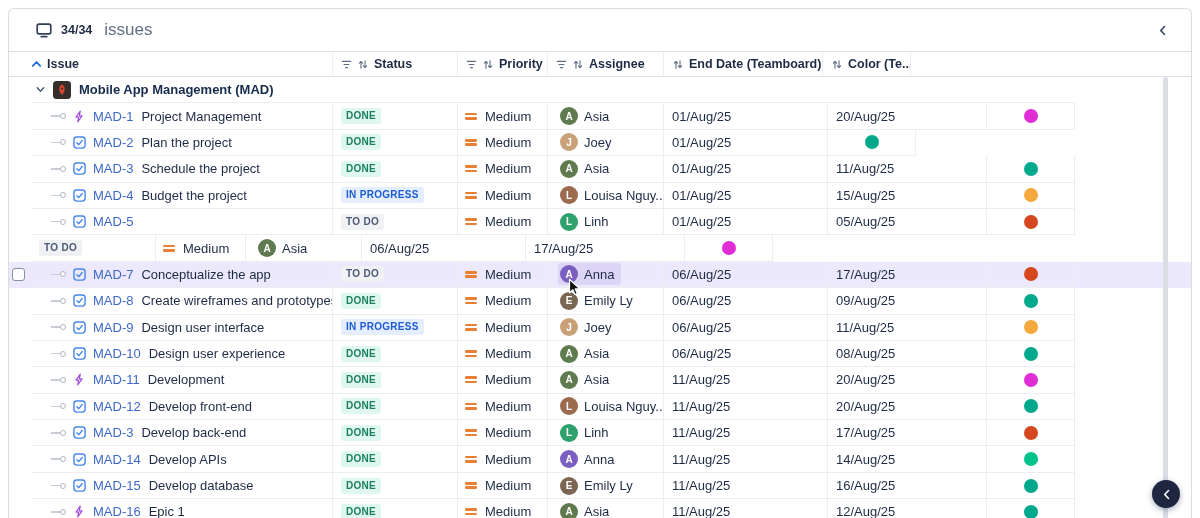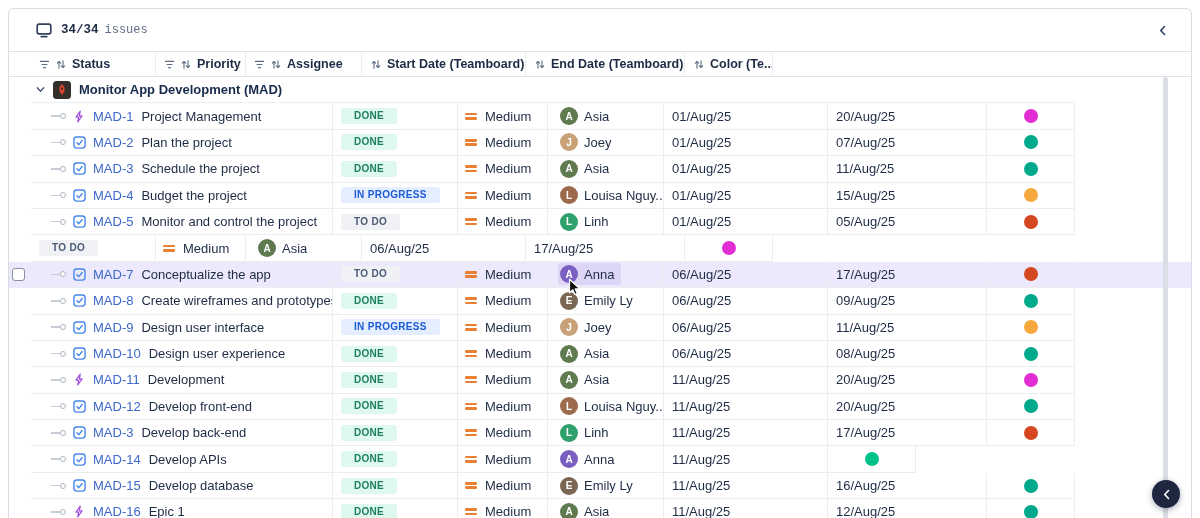--- a/index.html
+++ b/index.html
@@ -1,24 +1,24 @@
 <!DOCTYPE html>
 <html style="--link: #3D68C9; --text: #1E2B45; --muted: #626F86; --border: #ECEDF0; --header_border: #DEE1E6; --selection_bg: #ECE9FC; --selection_field: #DCD5F6; --priority_medium: #E97F33; --fab_bg: #1F2740; --epic: #A04FDE; --task: #4787E8;"><head>
 <meta charset="utf-8">
 <style>
   *{box-sizing:border-box;margin:0;padding:0}
   html,body{width:1200px;height:518px;overflow:hidden;background:#fff;
     font-family:"Liberation Sans","DejaVu Sans",sans-serif;color:var(--text,#1E2B45);}
   .panel{position:absolute;top:8px;left:8px;right:8px;height:560px;background:#fff;
     border:1px solid #D9DCE1;border-bottom:none;border-radius:6px 6px 0 0;overflow:hidden;}
   
-  .toolbar{height:42px;display:flex;align-items:center;padding:0 22px 0 27px;font-family:Liberation Mono, monospace;}
+  .toolbar{height:42px;display:flex;align-items:center;padding:0 22px 0 27px;}
   .tb-icon{display:inline-flex;align-items:center;}
   .count{font-weight:700;font-size:12.5px;margin-left:9px;}
-  .count-label{font-size:12px;color:var(--muted);margin-left:6px;}
+  .count-label{font-size:17px;color:var(--muted);margin-left:12px;}
   .collapse-btn{margin-left:auto;display:inline-flex;align-items:center;cursor:pointer;padding:3px;}
   
   .thead{display:flex;height:26px;align-items:stretch;border-top:1px solid var(--header_border);
     border-bottom:1px solid var(--header_border);}
   .gutter{width:22px;flex:none;height:100%;display:flex;align-items:center;}
   .hcell{display:flex;align-items:center;gap:5px;border-right:1px solid var(--border);
     font-weight:700;font-size:12.5px;color:#1E2B45;white-space:nowrap;overflow:hidden;}
   .hcell.pad{padding-left:8px;}
   .hicon{display:inline-flex;align-items:center;flex:none;}
   .c-issue{width:302px;flex:none;}
@@ -45,21 +45,21 @@
   .cell.c-issue{padding-left:0;}
   .handle{display:inline-flex;align-items:center;margin:0 7px 0 20px;flex:none;}
   .h-line{display:block;width:9px;height:1.5px;background:#C7CCD6;}
   .h-dot{display:block;width:6px;height:6px;border:1.5px solid #AEB5C0;border-radius:50%;background:#fff;}
   .type-icon{display:inline-flex;align-items:center;margin-right:7px;flex:none;}
   .type-icon.epic{color:var(--epic);}
   .type-icon.task{color:var(--task);}
   .key{color:var(--link);text-decoration:none;margin-right:8px;flex:none;cursor:pointer;}
   .summary{color:#1E2B45;}
   .cell.c-status,.cell.c-start,.cell.c-end{padding-left:8px;}
-  .badge{font-size:10px;font-weight:700;letter-spacing:.3px;padding:2px 13px;border-radius:3px;line-height:1.2;}
+  .badge{font-size:10px;font-weight:700;letter-spacing:.3px;padding:2px 5px;border-radius:3px;line-height:1.2;}
   .cell.c-priority{padding-left:7px;gap:8px;}
   .eq{width:12px;height:11px;position:relative;flex:none;}
   .eq::before,.eq::after{content:'';position:absolute;left:0;width:12px;height:2.6px;border-radius:1.2px;
     background:var(--priority_medium);}
   .eq::before{top:2px;} .eq::after{bottom:2px;}
   .cell.c-assignee{padding-left:10px;}
   .afield{display:inline-flex;align-items:center;gap:6px;padding:2px 7px 2px 2px;border-radius:3px;}
   .afield-active{background:var(--selection_field);}
   .avatar{width:18px;height:18px;border-radius:50%;color:#fff;font-size:10px;font-weight:700;
     display:inline-flex;align-items:center;justify-content:center;flex:none;}
@@ -88,20 +88,28 @@
     <span class="count-label">issues</span>
     <span class="collapse-btn">
       <svg width="7" height="11" viewBox="0 0 8 12">
           <path d="M6.3 1.5 2 6l4.3 4.5" stroke="#2F4268" stroke-width="1.8" fill="none" stroke-linecap="round" stroke-linejoin="round"></path>
         </svg>
     </span>
   </div>
 
   <div class="thead">
     <div class="gutter"></div>
+    <div class="hcell c-issue">
+      <span class="hicon">
+        <svg width="11" height="8" viewBox="0 0 11 8">
+            <path d="M1.8 5.8 5.5 2.2 9.2 5.8" stroke="#1868DB" stroke-width="1.7" fill="none" stroke-linecap="round" stroke-linejoin="round"></path>
+          </svg>
+      </span>
+      <span class="hlabel">Issue</span>
+    </div>
     <div class="hcell c-status pad">
       <span class="hicon">
           <svg width="11" height="11" viewBox="0 0 12 12">
             <path d="M1.5 2.5h9M3.3 6h5.4M5 9.5h2" stroke="#5E6C84" stroke-width="1.3" stroke-linecap="round" fill="none"></path>
           </svg>
         </span>
       <span class="hicon">
           <svg width="12" height="11" viewBox="0 0 12 12">
             <path d="M3.8 10V2.7M3.8 2.7 2 4.5m1.8-1.8 1.8 1.8M8.2 2v7.3M8.2 9.3 6.4 7.5m1.8 1.8L10 7.5" stroke="#5E6C84" stroke-width="1.2" fill="none" stroke-linecap="round" stroke-linejoin="round"></path>
           </svg>
@@ -126,28 +134,20 @@
           <svg width="11" height="11" viewBox="0 0 12 12">
             <path d="M1.5 2.5h9M3.3 6h5.4M5 9.5h2" stroke="#5E6C84" stroke-width="1.3" stroke-linecap="round" fill="none"></path>
           </svg>
         </span>
       <span class="hicon">
           <svg width="12" height="11" viewBox="0 0 12 12">
             <path d="M3.8 10V2.7M3.8 2.7 2 4.5m1.8-1.8 1.8 1.8M8.2 2v7.3M8.2 9.3 6.4 7.5m1.8 1.8L10 7.5" stroke="#5E6C84" stroke-width="1.2" fill="none" stroke-linecap="round" stroke-linejoin="round"></path>
           </svg>
         </span>
       <span class="hlabel">Assignee</span>
-    </div>
-    <div class="hcell c-start pad">
-      <span class="hicon">
-          <svg width="12" height="11" viewBox="0 0 12 12">
-            <path d="M3.8 10V2.7M3.8 2.7 2 4.5m1.8-1.8 1.8 1.8M8.2 2v7.3M8.2 9.3 6.4 7.5m1.8 1.8L10 7.5" stroke="#5E6C84" stroke-width="1.2" fill="none" stroke-linecap="round" stroke-linejoin="round"></path>
-          </svg>
-        </span>
-      <span class="hlabel">Start Date (Teamboard)</span>
     </div>
     <div class="hcell c-end pad">
       <span class="hicon">
           <svg width="12" height="11" viewBox="0 0 12 12">
             <path d="M3.8 10V2.7M3.8 2.7 2 4.5m1.8-1.8 1.8 1.8M8.2 2v7.3M8.2 9.3 6.4 7.5m1.8 1.8L10 7.5" stroke="#5E6C84" stroke-width="1.2" fill="none" stroke-linecap="round" stroke-linejoin="round"></path>
           </svg>
         </span>
       <span class="hlabel">End Date (Teamboard)</span>
     </div>
     <div class="hcell c-color pad">
@@ -167,21 +167,21 @@
             <path d="M2.5 4.2 6 7.8 9.5 4.2" stroke="#44546F" stroke-width="1.5" fill="none" stroke-linecap="round" stroke-linejoin="round"></path>
           </svg>
       </span>
       <span class="g-avatar">
         <svg width="18" height="18" viewBox="0 0 18 18">
             <rect width="18" height="18" rx="3.5" fill="#352F2B"></rect>
             <path d="M9 3.2c2.4 1.6 3.4 4.3 2.3 7.2L9 14.2l-2.3-3.8C5.6 7.5 6.6 4.8 9 3.2z" fill="#D8452E"></path>
             <circle cx="9" cy="7.6" r="1.1" fill="#352F2B"></circle>
           </svg>
       </span>
-      <span class="g-name">Monitor App Development  (MAD)</span>
+      <span class="g-name">Mobile App Management  (MAD)</span>
     </div>
   <div class="row">
         <div class="gutter"></div>
         <div class="cell c-issue">
           <span class="handle">
             <i class="h-line"></i>
             <i class="h-dot"></i>
           </span>
           <span class="type-icon epic">
             <svg width="13" height="13" viewBox="0 0 14 14">
@@ -233,21 +233,20 @@
           <span class="eq"></span>
           <span class="plabel">Medium</span>
         </div>
         <div class="cell c-assignee">
           <span class="afield">
             <span class="avatar" style="background: rgb(201, 161, 120);">J</span>
             <span class="aname">Joey</span>
           </span>
         </div>
         <div class="cell c-start">01/Aug/25</div>
-        <div class="cell c-end">07/Aug/25</div>
         <div class="cell c-color">
           <span class="dot" style="background: rgb(0, 168, 140);"></span>
         </div>
       </div>
       <div class="row">
         <div class="gutter"></div>
         <div class="cell c-issue">
           <span class="handle">
             <i class="h-line"></i>
             <i class="h-dot"></i>
@@ -322,21 +321,20 @@
             <i class="h-line"></i>
             <i class="h-dot"></i>
           </span>
           <span class="type-icon task">
             <svg width="13" height="13" viewBox="0 0 14 14">
               <rect x="1" y="1" width="12" height="12" rx="3" fill="none" stroke="currentColor" stroke-width="1.5"></rect>
               <path d="M4.2 7.3 6.3 9.3 9.9 4.9" fill="none" stroke="currentColor" stroke-width="1.5" stroke-linecap="round" stroke-linejoin="round"></path>
             </svg>
           </span>
           <a class="key">MAD-5</a>
-          <span class="summary">Monitor and control the project</span>
         </div>
         <div class="cell c-status">
           <span class="badge" style="background: rgb(240, 241, 244); color: rgb(75, 90, 118);">TO DO</span>
         </div>
         <div class="cell c-priority">
           <span class="eq"></span>
           <span class="plabel">Medium</span>
         </div>
         <div class="cell c-assignee">
           <span class="afield">
@@ -640,20 +638,21 @@
           <span class="eq"></span>
           <span class="plabel">Medium</span>
         </div>
         <div class="cell c-assignee">
           <span class="afield">
             <span class="avatar" style="background: rgb(123, 95, 192);">A</span>
             <span class="aname">Anna</span>
           </span>
         </div>
         <div class="cell c-start">11/Aug/25</div>
+        <div class="cell c-end">14/Aug/25</div>
         <div class="cell c-color">
           <span class="dot" style="background: rgb(0, 195, 137);"></span>
         </div>
       </div>
       <div class="row">
         <div class="gutter"></div>
         <div class="cell c-issue">
           <span class="handle">
             <i class="h-line"></i>
             <i class="h-dot"></i>

